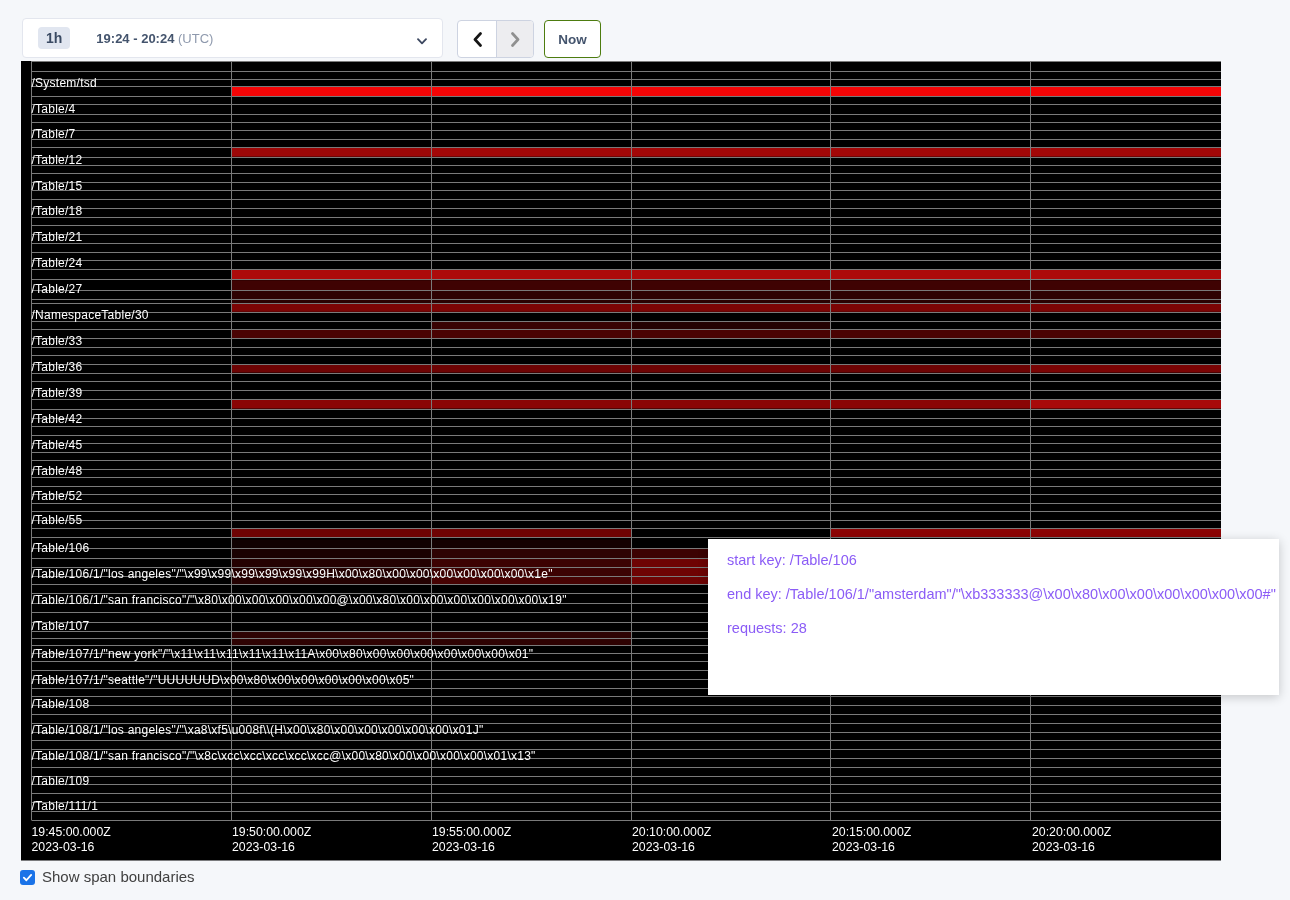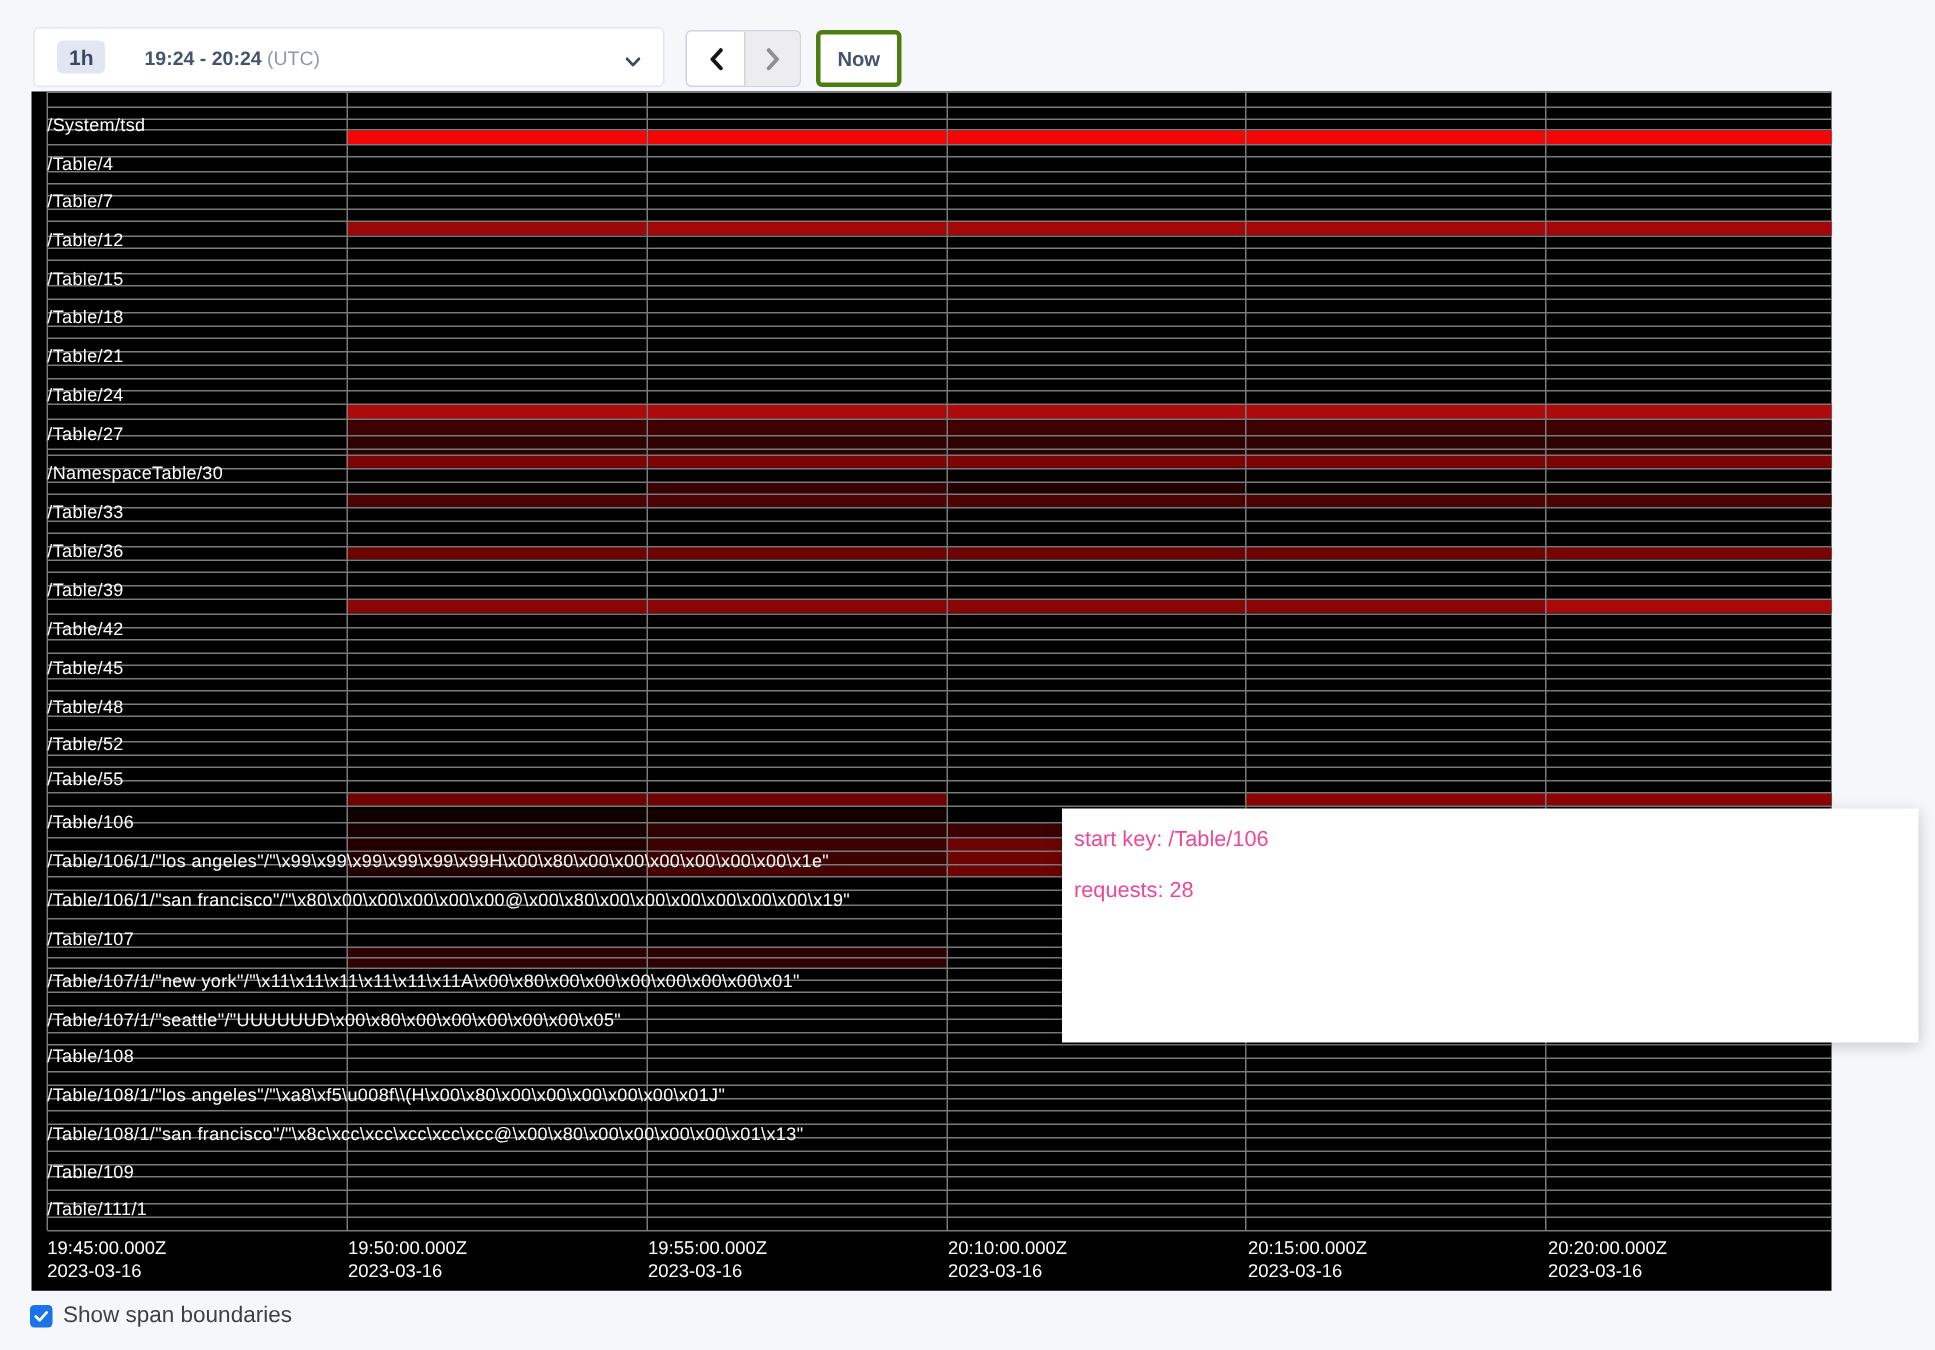--- a/index.html
+++ b/index.html
@@ -6,22 +6,22 @@
 html,body { width:1290px; height:900px; background:#f5f7fa; font-family:"Liberation Sans",sans-serif; overflow:hidden; }
 .abs { position:absolute; }
 .tp { left:22px; top:18px; width:421px; height:40px; background:#fff; border:1px solid #e3e6ee; border-radius:4px; display:flex; align-items:center;text-align:right; }
 .badge { margin-left:15px; background:#e1e6f0; border-radius:4px; font-size:14px; font-weight:bold; color:#3a4a63; padding:3px 8px; }
 .trange { margin-left:26px; font-size:13px; font-weight:bold; color:#44546d; }
 .trange span { font-weight:normal; color:#8e99ad; }
 .tp .chev { position:absolute; right:15px; top:18.5px; }
 .nav { left:457px; top:20px; width:77px; height:38px; border:1px solid #cdd3e1; border-radius:4px; background:#fff; display:flex; overflow:hidden; }
 .nav .b { width:38px; display:flex; align-items:center; justify-content:center; }
 .nav .b2 { border-left:1px solid #cdd3e1; background:#ededf0; width:37px; }
-.now { left:544px; top:20px; width:57px; height:38px; background:#fff; border:3px solid #4d7c0f; border-radius:4px; font-size:13.5px; font-weight:bold; color:#44546d; display:flex; align-items:center; justify-content:center; }
-.tooltip { left:708px; top:539px; width:571px; height:156px; background:#fff; box-shadow:0 2px 10px rgba(0,0,0,0.2); padding:4px 0 0 8px; font-size:14.5px; color:#ec4899; line-height:34px; }
+.now { left:544px; top:20px; width:57px; height:38px; background:#fff; border:1px solid #4d7c0f; border-radius:4px; font-size:13.5px; font-weight:bold; color:#44546d; display:flex; align-items:center; justify-content:center; }
+.tooltip { left:708px; top:539px; width:571px; height:156px; background:#fff; box-shadow:0 2px 10px rgba(0,0,0,0.2); padding:4px 0 0 19px; font-size:14.5px; color:#8b5cf6; line-height:34px; }
 .cbrow { left:20px; top:868px; display:flex; align-items:flex-end; }
 .cb { width:15px; height:15px; background:#1a73e8; border-radius:3px; display:flex; align-items:center; justify-content:center; }
 .cblab { margin-left:7px; font-size:15px; color:#404040; }
 </style>
 </head>
 <body>
 <svg class="abs" style="left:0;top:0" width="1290" height="900">
 <rect x="21" y="61" width="1200" height="799.5" fill="#000"></rect>
 <rect x="231" y="87" width="200" height="9.2" fill="#f40506"></rect>
 <rect x="431" y="87" width="200" height="9.2" fill="#f40506"></rect>
@@ -157,20 +157,21 @@
     </div>
   <div class="b b2">
       <svg width="11" height="15" viewBox="0 0 11 15">
         <path d="M2.5 1.5L8 7.5l-5.5 6" stroke="#909090" stroke-width="2.7" fill="none" stroke-linecap="round" stroke-linejoin="round"></path>
       </svg>
     </div>
 </div>
 <div class="abs now">Now</div>
 <div class="abs tooltip">
   <div>start key: /Table/106</div>
+  <div>end key: /Table/106/1/"amsterdam"/"\xb333333@\x00\x80\x00\x00\x00\x00\x00\x00#"</div>
   <div>requests: 28</div>
 </div>
 <div class="abs cbrow">
   <div class="cb">
       <svg width="11" height="11" viewBox="0 0 12 12">
         <path d="M2 6.2L4.8 9L10 3.2" stroke="#fff" stroke-width="2" fill="none" stroke-linecap="round" stroke-linejoin="round"></path>
       </svg>
     </div>
   <span class="cblab">Show span boundaries</span>
 </div>

